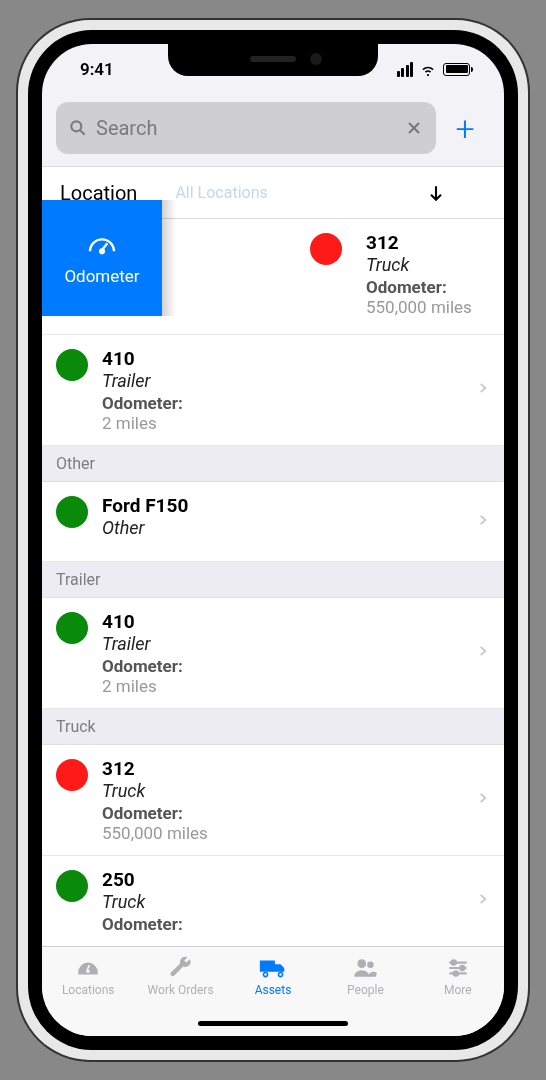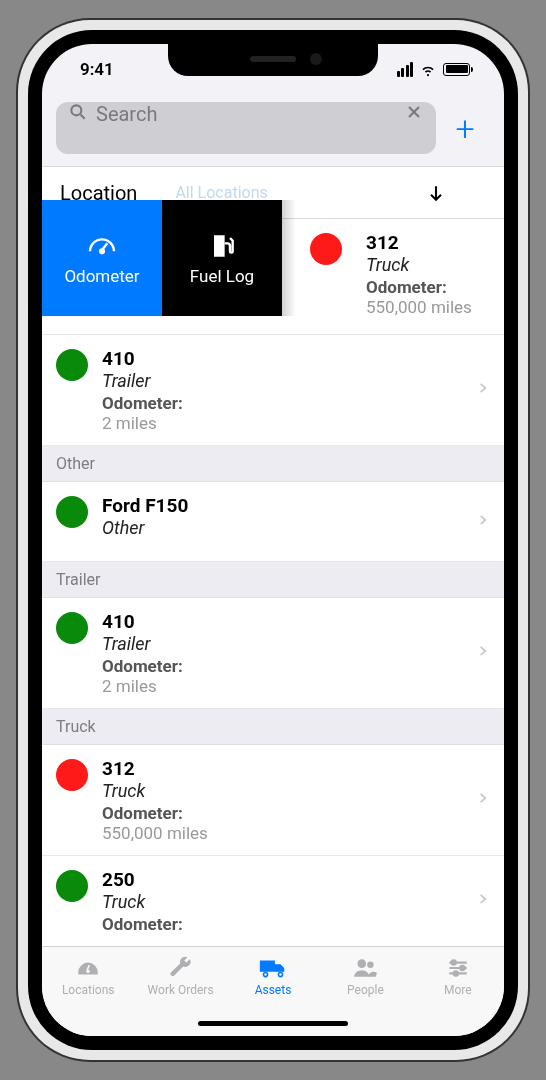--- a/index.html
+++ b/index.html
@@ -40,21 +40,21 @@
 .bars span { width:3px; background:#000; border-radius:1px; }
 .bars span:nth-child(1){height:6px} .bars span:nth-child(2){height:9px}
 .bars span:nth-child(3){height:12px} .bars span:nth-child(4){height:15px}
 .wifi svg { width:18px; height:18px; display:block; }
 .battery { width:27px; height:13px; border:1.5px solid #000; border-radius:3px; position:relative; }
 .battery::after { content:""; position:absolute; right:-4px; top:3px; width:2px; height:5px; background:#000; border-radius:0 2px 2px 0; }
 .battery-fill { position:absolute; inset:1.5px; background:#000; border-radius:1px; }
 
 
 .search-row { display:flex; align-items:center; gap:4px; padding:8px 14px 12px 14px; border-bottom:1px solid #d9d9de; }
-.search-box { flex:1; height:52px; background:#cfcfd3; border-radius:12px; display:flex; align-items:flex-start; padding:0 12px; gap:8px; }
+.search-box { flex:1; height:52px; background:#cfcfd3; border-radius:12px; display:flex; align-items:center; padding:0 12px; gap:8px; }
 .search-box input { flex:1; border:none; background:transparent; font-size:20px; color:#7a7a7e; outline:none; }
 .search-box input::placeholder { color:#7a7a7e; }
 .search-icon svg, .clear-icon svg { width:20px; height:20px; display:block; }
 .clear-icon svg { width:20px; height:20px; }
 .add-btn { width:50px; display:flex; justify-content:center; color:#007aff; font-size:34px; font-weight:300; }
 
 
 .filter-row { height:52px; background:#fff; display:flex; align-items:center; padding:0 18px; gap:14px; border-bottom:1px solid #d9d9de; }
 .filter-label { font-size:20px; color:#000; }
 .filter-value { font-size:16px; color:#c0d9f2;margin-left:24px; }
@@ -161,27 +161,20 @@
 
     <div class="tiles-row">
       <div class="tile odometer">
         <svg viewBox="0 0 24 24" fill="none" stroke="#fff" stroke-width="1.8">
               <path d="M3 16a9 9 0 0118 0"></path>
               <line x1="12" y1="15" x2="16" y2="10"></line>
               <circle cx="12" cy="16" r="1.4" fill="#fff"></circle>
             </svg>
         <span class="tile-label">Odometer</span>
       </div>
-      <div class="tile fuel">
-        <svg viewBox="0 0 24 24" fill="#fff">
-              <path d="M6 4h8v16H6z M8 6h4v4H8z" fill="#fff"></path>
-              <path d="M14 10h2a2 2 0 012 2v4a1 1 0 002 0V8l-2-2" fill="none" stroke="#fff" stroke-width="1.8"></path>
-            </svg>
-        <span class="tile-label">Fuel Log</span>
-      </div>
       <div class="tiles-shadow"></div>
     </div>
 
     <div class="list">
 
       <div class="row first" style="height:116px;">
         <div class="dot red"></div>
         <div class="info">
           <span class="name">312</span>
           <span class="type">Truck</span>

